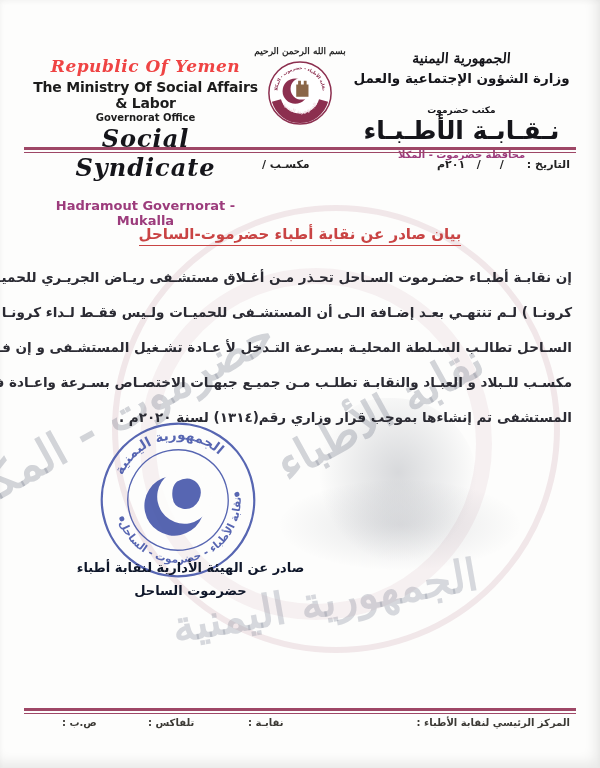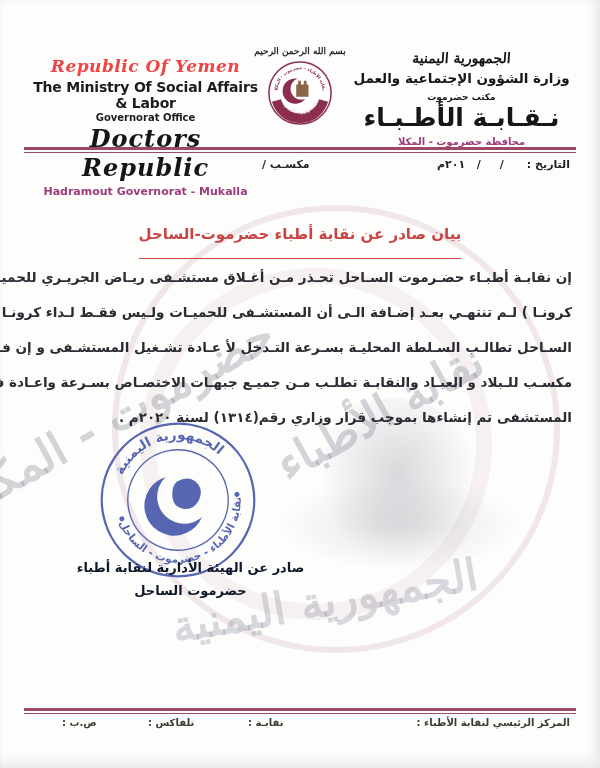--- a/index.html
+++ b/index.html
@@ -13,50 +13,50 @@
     box-shadow:inset -5px -6px 12px rgba(0,0,0,0.08), inset 0 2px 4px rgba(0,0,0,0.03);
   }
   
   .h-left{position:absolute;left:28px;top:56px;width:235px;text-align:center;color:#111;}
   .en-republic{font-family:"DejaVu Serif","Liberation Serif",serif;font-style:italic;font-weight:700;
     font-size:17px;color:#ef4444;letter-spacing:.5px;}
   .en-ministry{font-size:14px;font-weight:700;margin-top:3px;letter-spacing:-0.2px;color:#1c1c1c;}
   .en-office{font-size:10px;font-weight:700;margin-top:1px;color:#1c1c1c;}
   .en-syndicate{font-family:"DejaVu Serif","Liberation Serif",serif;font-style:italic;font-weight:700;
     font-size:24px;color:#15151a;margin-top:1px;letter-spacing:1px;}
-  .en-governorat{font-size:11px;font-weight:700;color:#9c3c7c;margin-top:3px;}
+  .en-governorat{font-size:13px;font-weight:700;color:#9c3c7c;margin-top:16px;}
 
   .h-center{position:absolute;left:50%;top:46px;transform:translateX(-50%);text-align:center;width:120px;}
   .bismillah{font-size:9px;font-weight:700;color:#2a2a2a;display:block;margin-bottom:4px;
     font-family:"DejaVu Serif","Liberation Serif",serif;}
   .logo-wrap{display:inline-block;width:66px;height:66px;}
 
   .h-right{position:absolute;right:26px;top:50px;width:225px;text-align:center;direction:rtl;color:#15151a;}
   .ar-republic{font-size:14px;font-weight:700;font-family:"DejaVu Serif","Liberation Serif",serif;
     transform:skewX(-4deg);letter-spacing:-1px;}
   .ar-ministry{font-size:13.5px;font-weight:700;margin-top:4px;}
-  .ar-office{font-size:9px;font-weight:700;margin-top:6px;}
+  .ar-office{font-size:9px;font-weight:700;margin-top:19px;}
   .ar-syndicate{font-size:25px;font-weight:700;margin-top:1px;letter-spacing:1px;}
   .ar-governorate{font-size:10px;font-weight:700;color:#9c3c7c;margin-top:4px;}
 
   .double-rule{position:absolute;left:24px;right:24px;}
   .double-rule .thick{border-top:3px solid #9e4766;}
   .double-rule .thin{border-top:1px solid #9e4766;margin-top:2px;}
   .rule-header{top:147px;}
   .rule-footer{top:708px;}
 
   
   .meta-row{position:absolute;top:158px;left:0;right:0;height:18px;font-size:11px;font-weight:700;color:#232323;}
   .date-label{position:absolute;right:30px;direction:rtl;white-space:pre;}
   .number-label{position:absolute;left:262px;direction:rtl;}
 
   
   .doc-title{position:absolute;top:225px;left:0;right:0;text-align:center;direction:rtl;
     font-size:15px;font-weight:700;color:#c94444;z-index:2;}
-  .doc-title span{border-bottom:1.5px solid #c94444;padding-bottom:15px;}
+  .doc-title span{border-bottom:1.5px solid #c94444;padding-bottom:2px;}
 
   
   .body-text{position:absolute;top:260px;left:28px;right:28px;direction:rtl;z-index:1;
     font-size:13.5px;font-weight:700;color:#2b2b33;}
   .bline{height:35px;line-height:35px;text-align:justify;text-align-last:justify;white-space:nowrap;}
   .bline.last{text-align-last:right;}
 
   
   .watermark{position:absolute;inset:0;z-index:0;pointer-events:none;}
   .wm-ring{position:absolute;left:112px;top:205px;width:436px;height:436px;border-radius:50%;
@@ -103,21 +103,21 @@
     <div class="wm-text wm-t1">نقابة الأطباء</div>
     <div class="wm-text wm-t2">حضرموت - المكلا</div>
     <div class="wm-text wm-t3">الجمهورية اليمنية</div>
   </div>
 
   <div>
     <div class="h-left">
       <div class="en-republic">Republic Of Yemen</div>
       <div class="en-ministry">The Ministry Of Social Affairs &amp; Labor</div>
       <div class="en-office">Governorat Office</div>
-      <div class="en-syndicate">Doctors Republic</div>
+      <div class="en-syndicate">Social Syndicate</div>
       <div class="en-governorat">Hadramout Governorat - Mukalla</div>
     </div>
 
     <div class="h-center">
       <span class="bismillah">بسم الله الرحمن الرحيم</span>
       <span class="logo-wrap">
         <svg width="66" height="66" viewBox="0 0 70 70">
           <circle cx="35" cy="35" r="33" fill="#ffffff" stroke="#8c2f4f" stroke-width="1.6"></circle>
           <path d="M 10,43 A 26,26 0 0 0 60,43" fill="none" stroke="#8c2f4f" stroke-width="10"></path>
           <circle cx="30" cy="33" r="13.5" fill="#8c2f4f"></circle>

